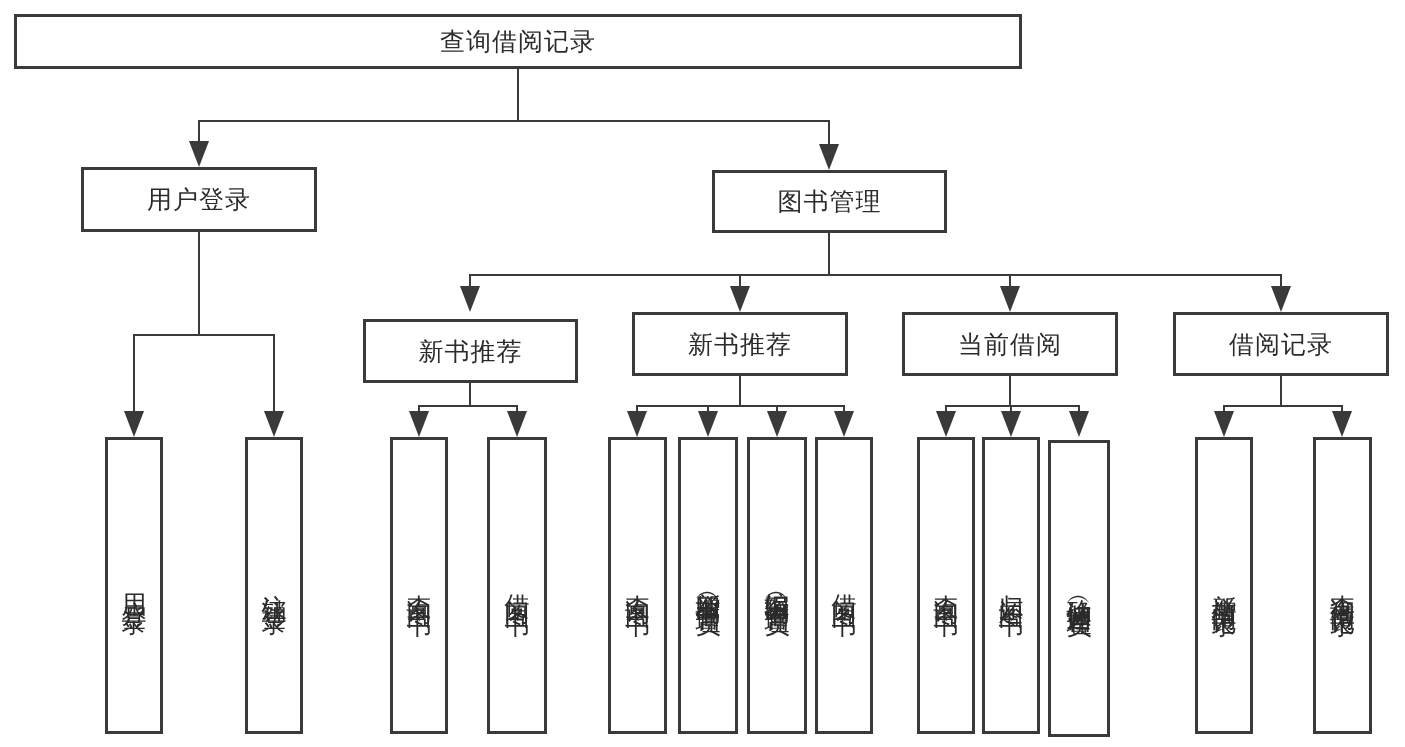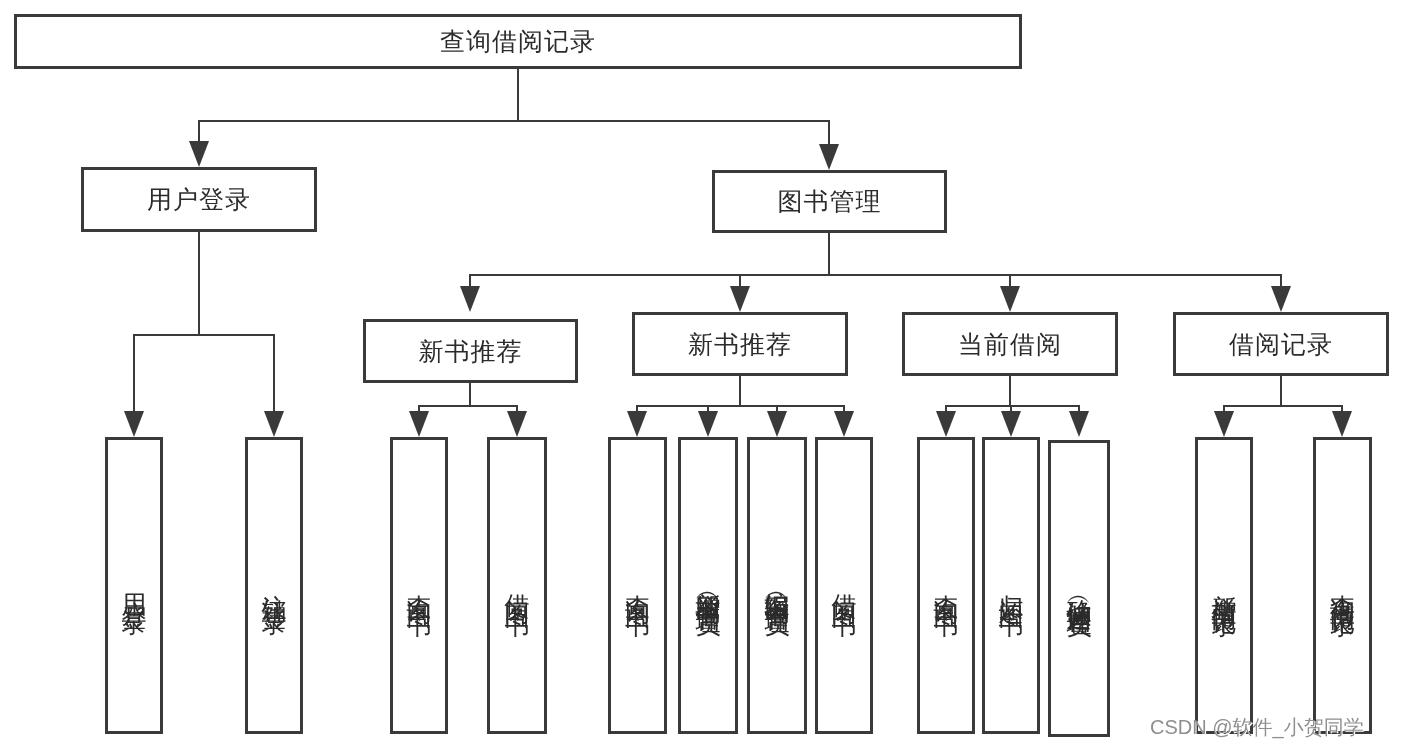--- a/index.html
+++ b/index.html
@@ -186,15 +186,14 @@
     <span class="vtext" style="letter-spacing:2px;">确认归还（管理员）</span>
   </div>
 
   <div class="vbox" style="left:1195px;top:437px;width:58px;height:297px;">
     <span class="vtext" style="letter-spacing:4px;">新增借阅记录</span>
   </div>
   <div class="vbox" style="left:1313px;top:437px;width:59px;height:297px;">
     <span class="vtext" style="letter-spacing:4px;">查询借阅记录</span>
   </div>
 
-  <div class="watermark">CSDN @软件_小贺同学</div>
 
 </div>
 
 </body></html>

